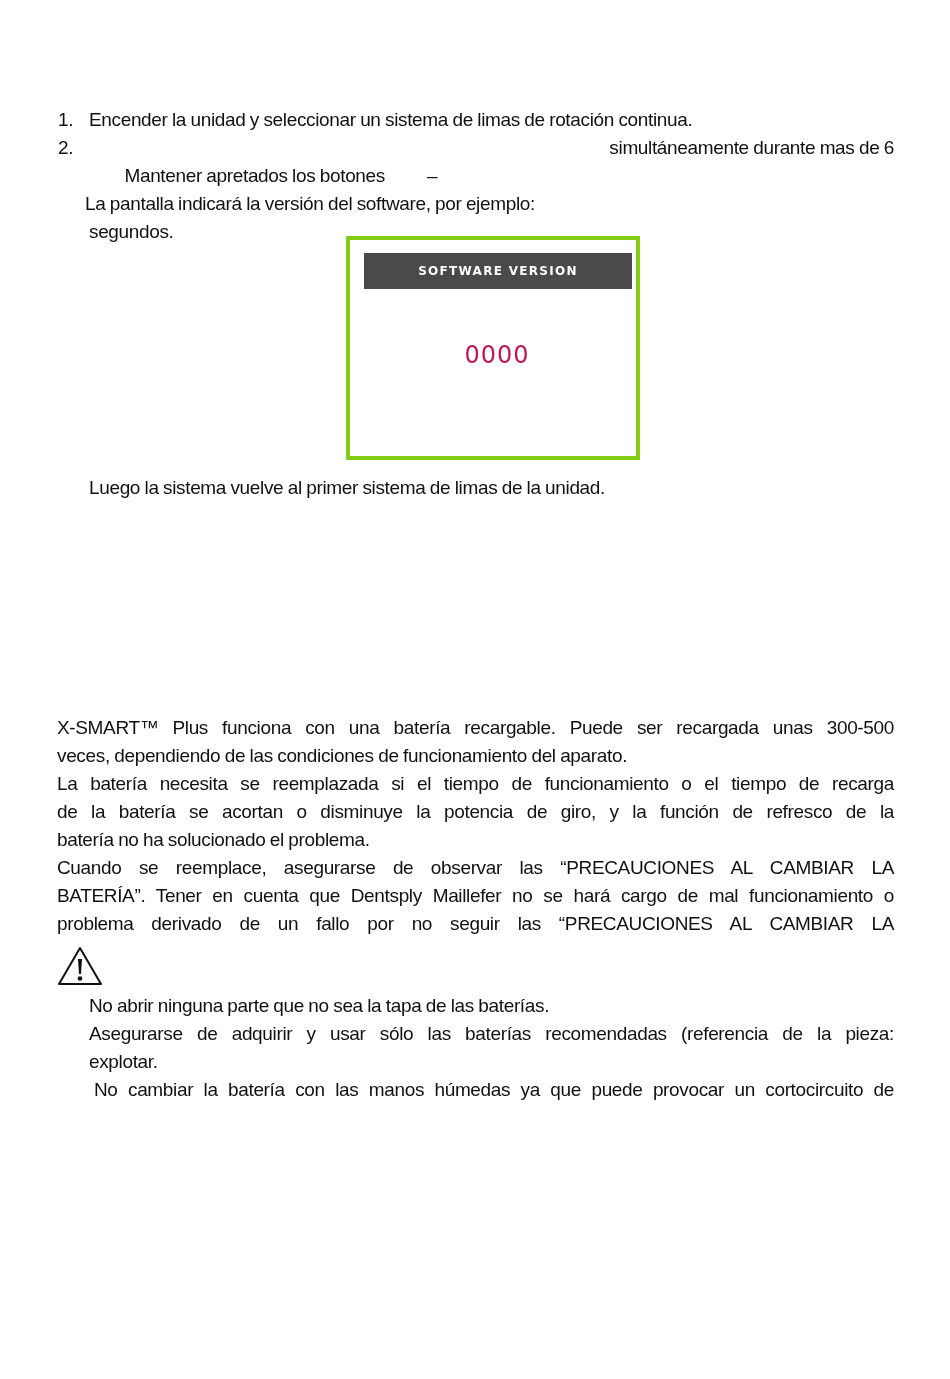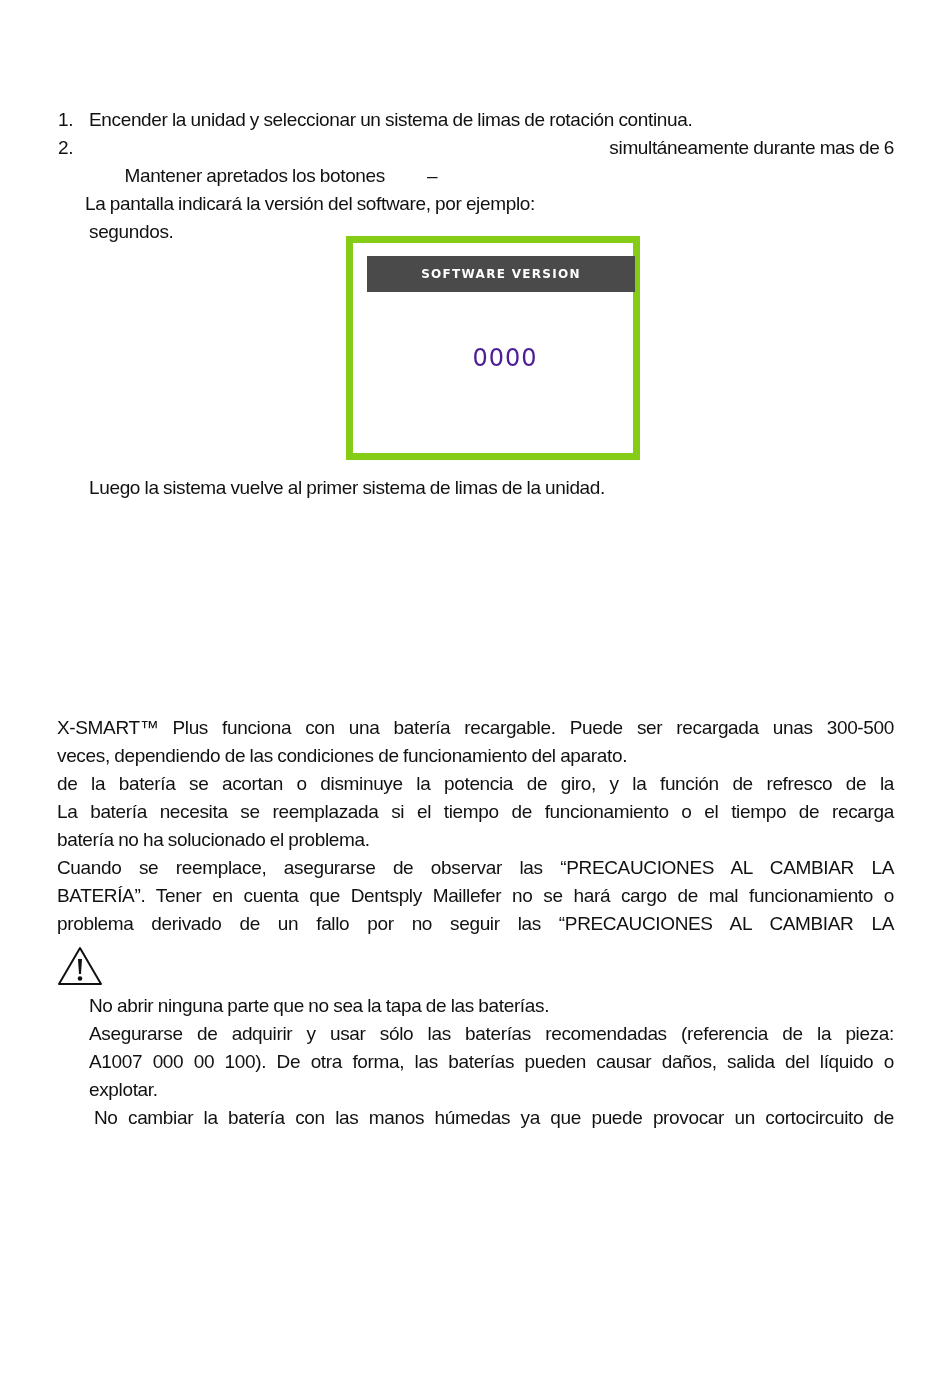--- a/index.html
+++ b/index.html
@@ -11,32 +11,32 @@
   .narrow { letter-spacing: -0.35px; word-spacing: -0.5px; }
   .block { position: absolute; }
   .list-item { position: absolute; left: 58px; width: 836px; }
   .list-num { position: absolute; left: 0; top: 0; }
   .list-text { position: absolute; left: 31px; width: 805px; }
   .row-just { display: flex; justify-content: space-between; }
   .gap { display: inline-block; width: 42px; }
 
   .screen {
     position: absolute; left: 346px; top: 236px; width: 294px; height: 224px;
-    border: 7px solid #84cc16; box-sizing: border-box; background: #ffffff;
+    border: 4px solid #84cc16; box-sizing: border-box; background: #ffffff;
   }
   .screen-header {
     position: absolute; left: 14px; top: 13px; width: 268px; height: 36px;
     background: #4a4a4a; color: #ffffff; text-align: center;
     font-family: "DejaVu Sans", sans-serif; font-weight: bold;
     font-size: 12px; letter-spacing: 1.3px; line-height: 36px;
   }
   .screen-value {
-    position: absolute; left: 12px; width: 100%; top: 100px; text-align: center;
+    position: absolute; left: 4px; width: 100%; top: 100px; text-align: center;
     font-family: "DejaVu Sans", sans-serif; font-size: 24px; letter-spacing: 1px;
-    color: #4c1d95; line-height: 30px;
+    color: #be185d; line-height: 30px;
   }
   .warn-icon { position: absolute; left: 57px; top: 946px; width: 46px; height: 40px; }
 </style>
 </head>
 <body>
 
 <div class="list-item narrow" data-name="step-1" style="top:106px;">
   <span class="list-num" data-name="step-number">1.</span>
   <span class="list-text" data-name="step-text">Encender la unidad y seleccionar un sistema de limas de rotación continua.</span>
 </div>
@@ -62,22 +62,22 @@
 </div>
 
 <div class="block narrow" data-name="after-display-text" style="left:89px; top:474px; width:805px;">Luego la sistema vuelve al primer sistema de limas de la unidad.</div>
 
 <div class="block narrow" data-name="battery-section" style="left:57px; top:668px; width:837px;">
   <div data-name="battery-paragraph-1">
     <div class="row-just" data-name="text-line"><span>X-SMART™ Plus funciona con una batería recargable. Puede ser recargada unas 300-500</span></div>
     <div data-name="text-line">veces, dependiendo de las condiciones de funcionamiento del aparato.</div>
   </div>
   <div data-name="battery-paragraph-2">
+    <div class="just-line" data-name="text-line">La batería necesita se reemplazada si el tiempo de funcionamiento o el tiempo de recarga</div>
     <div class="just-line" data-name="text-line">de la batería se acortan o disminuye  la potencia de giro, y la función de refresco de la</div>
-    <div class="just-line" data-name="text-line">La batería necesita se reemplazada si el tiempo de funcionamiento o el tiempo de recarga</div>
     <div data-name="text-line">batería no ha solucionado el problema.</div>
   </div>
   <div data-name="battery-paragraph-3">
     <div class="just-line" data-name="text-line">Cuando se reemplace, asegurarse de observar las “PRECAUCIONES AL CAMBIAR LA</div>
     <div class="just-line" data-name="text-line">BATERÍA”. Tener en cuenta que Dentsply Maillefer no se hará cargo de mal funcionamiento o</div>
     <div class="just-line" data-name="text-line">problema derivado de un fallo por no seguir las “PRECAUCIONES AL CAMBIAR LA</div>
   </div>
 </div>
 
 <svg class="warn-icon" data-name="warning-triangle-icon" viewBox="0 0 46 40">
@@ -85,21 +85,20 @@
   <path d="M21 13 L25 13 L24 28 L22 28 Z" fill="#111111"></path>
   <circle cx="23" cy="32.5" r="2.3" fill="#111111"></circle>
 </svg>
 
 <div class="block narrow" data-name="warning-list" style="left:89px; top:992px; width:805px;">
   <div data-name="warning-item-1">
     <div data-name="text-line">No abrir ninguna parte que no sea la tapa de las baterías.</div>
   </div>
   <div data-name="warning-item-2">
     <div class="just-line" data-name="text-line">Asegurarse de adquirir y usar sólo las baterías recomendadas (referencia de la pieza:</div>
-    <div class="just-line" data-name="text-line">A1007 000 00 100). De otra forma, las baterías pueden causar daños, salida del líquido o</div>
     <div data-name="text-line">explotar.</div>
   </div>
   <div data-name="warning-item-3" style="padding-left:5px;">
     <div class="just-line" data-name="text-line">No cambiar la batería con las manos húmedas ya que puede provocar un cortocircuito de</div>
   </div>
 </div>
 
 <style>
   .just-line { text-align: justify; text-align-last: justify; }
   .row-just span { white-space: pre; }

